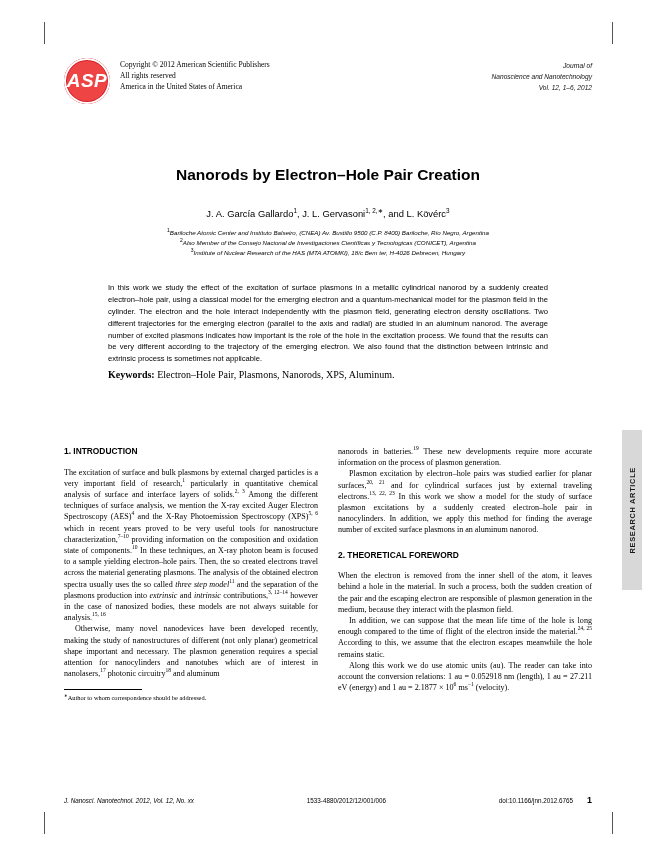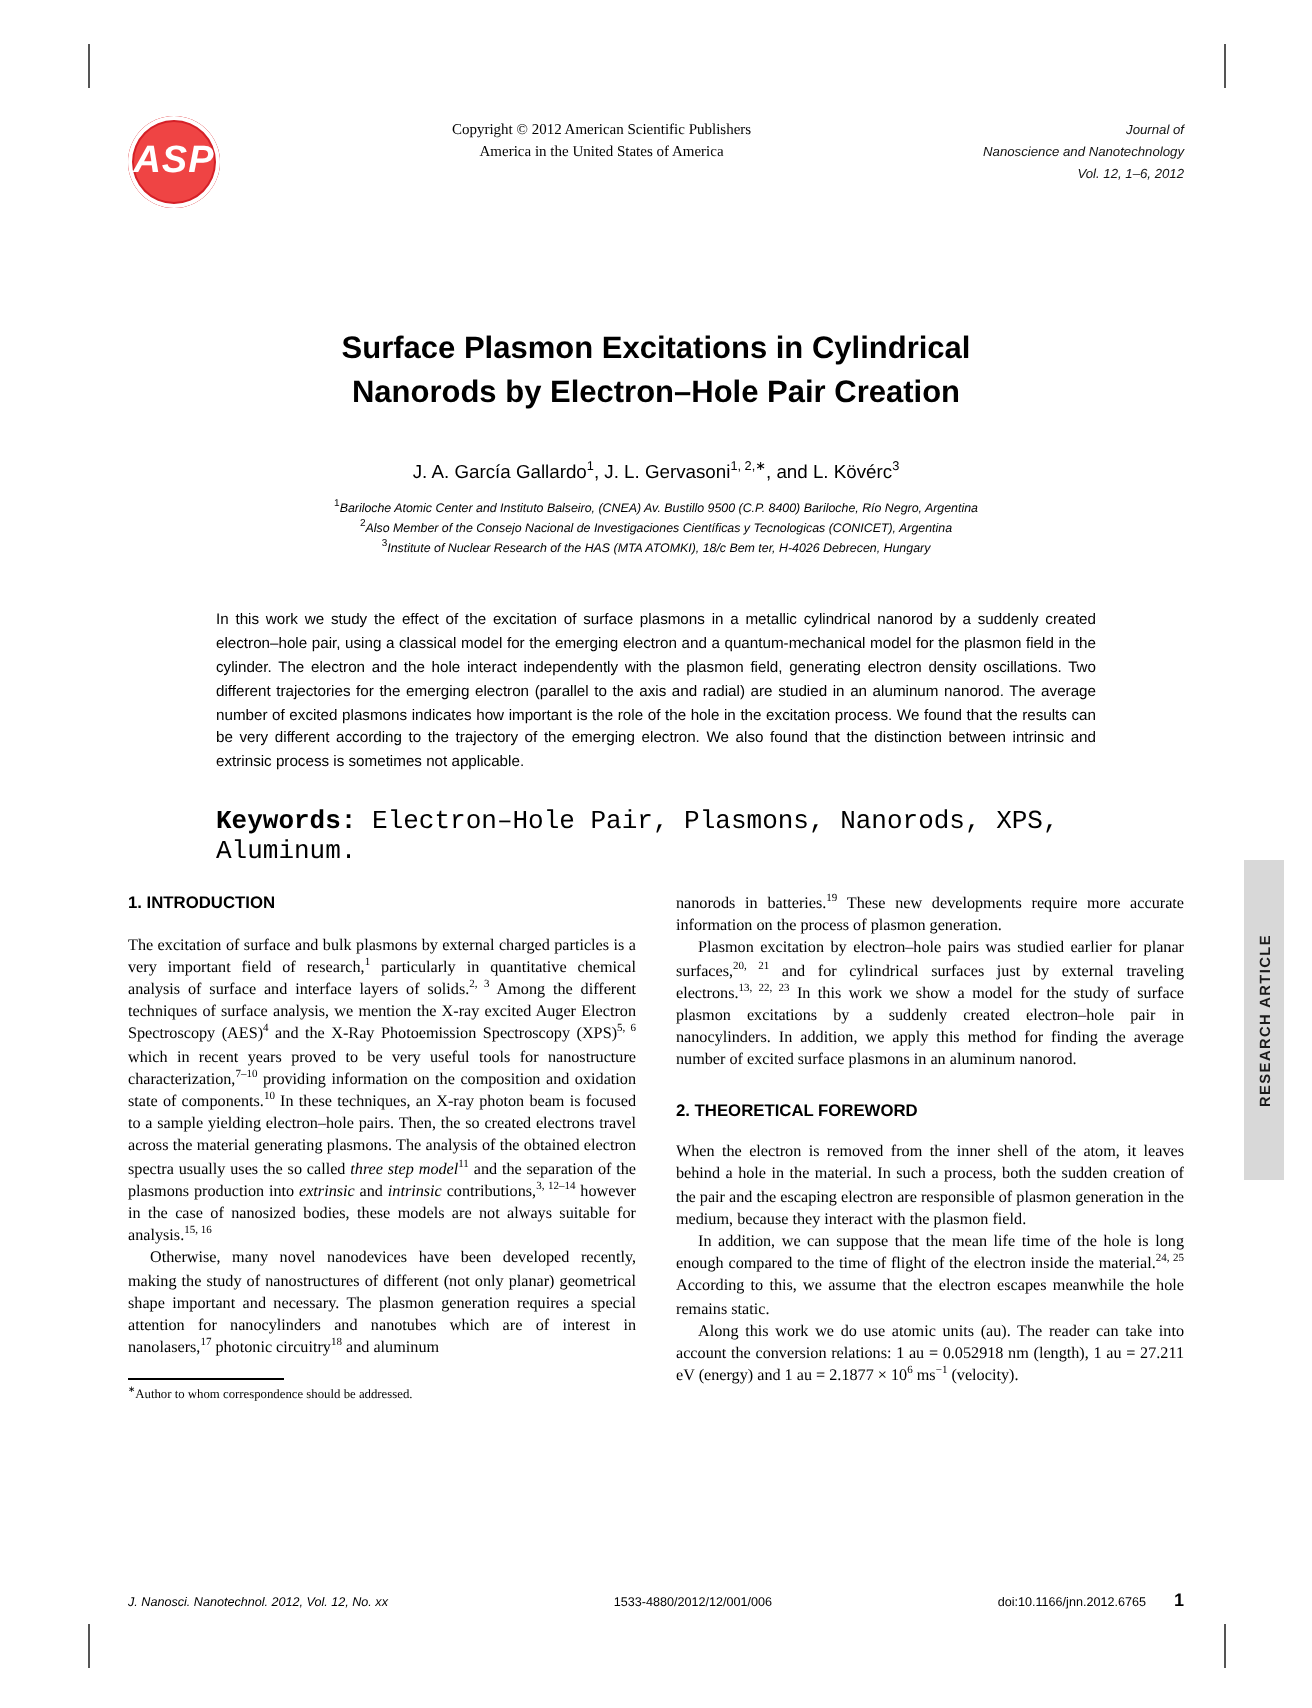--- a/index.html
+++ b/index.html
@@ -58,21 +58,20 @@
     flex: 0 0 auto;
     margin-top: 2px;
     box-shadow: inset 0 0 0 2px #fff, inset 0 0 0 3px #d42027;
   }
   .copyright {
     font-family: "Liberation Serif", serif;
     font-size: 7.5px;
     line-height: 1.45;
     padding-top: 4px;
     flex: 1 1 auto;
-    text-align: center;
   }
   .journal-info {
     text-align: right;
     font-family: "Liberation Sans", sans-serif;
     font-size: 6.6px;
     font-style: italic;
     line-height: 1.7;
     padding-top: 4px;
     flex: 0 0 auto;
     color: #111;
@@ -107,23 +106,23 @@
 
   
   .abstract {
     margin: 24px 44px 0 44px;
     font-family: "Liberation Sans", sans-serif;
     font-size: 7.6px;
     line-height: 1.56;
     text-align: justify;
   }
   .keywords {
-    margin: 16px 44px 0 44px;
-    font-family: Liberation Mono, monospace;
-    font-size: 13px;
+    margin: 4px 44px 0 44px;
+    font-family: Liberation Serif, serif;
+    font-size: 10px;
   }
   .keywords b { font-weight: bold; }
 
   
   .columns {
     position: absolute;
     left: 64px;
     top: 430px;
     width: 528px;
     display: flex;
@@ -207,32 +206,32 @@
   <div class="trim v" style="left:612px; top:22px;"></div>
   <div class="trim v" style="left:44px; top:812px;"></div>
   <div class="trim v" style="left:612px; top:812px;"></div>
 
   <div class="content">
 
     <div class="masthead">
       <div class="asp-logo">ASP</div>
       <div class="copyright">
         <div>Copyright © 2012 American Scientific Publishers</div>
+        <div>All rights reserved</div>
         <div>America in the United States of America</div>
       </div>
       <div class="journal-info">
         <div>Journal of</div>
         <div>Nanoscience and Nanotechnology</div>
         <div>Vol. 12, 1–6, 2012</div>
       </div>
     </div>
 
     <div class="title-block">
       <div class="title">
-        <div>Surface Plasmon Excitations in Cylindrical</div>
         <div>Nanorods by Electron–Hole Pair Creation</div>
       </div>
       <div class="authors">J. A. García Gallardo<sup>1</sup>, J. L. Gervasoni<sup>1, 2,</sup><sup>∗</sup>, and L. Kövérc<sup>3</sup></div>
       <div class="affils">
         <div><sup>1</sup>Bariloche Atomic Center and Instituto Balseiro, (CNEA) Av. Bustillo 9500 (C.P. 8400) Bariloche, Río Negro, Argentina</div>
         <div><sup>2</sup>Also Member of the Consejo Nacional de Investigaciones Científicas y Tecnologicas (CONICET), Argentina</div>
         <div><sup>3</sup>Institute of Nuclear Research of the HAS (MTA ATOMKI), 18/c Bem ter, H-4026 Debrecen, Hungary</div>
       </div>
     </div>
 

